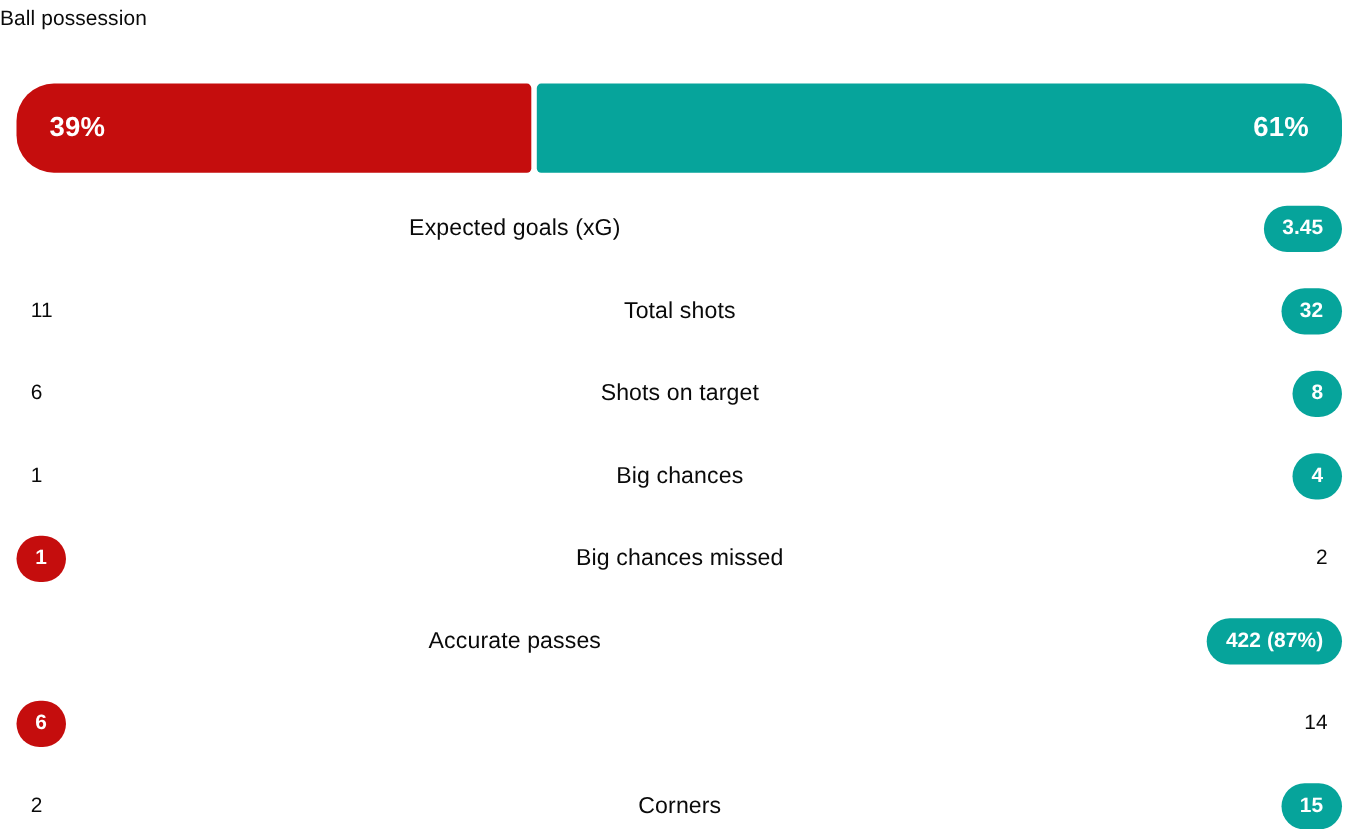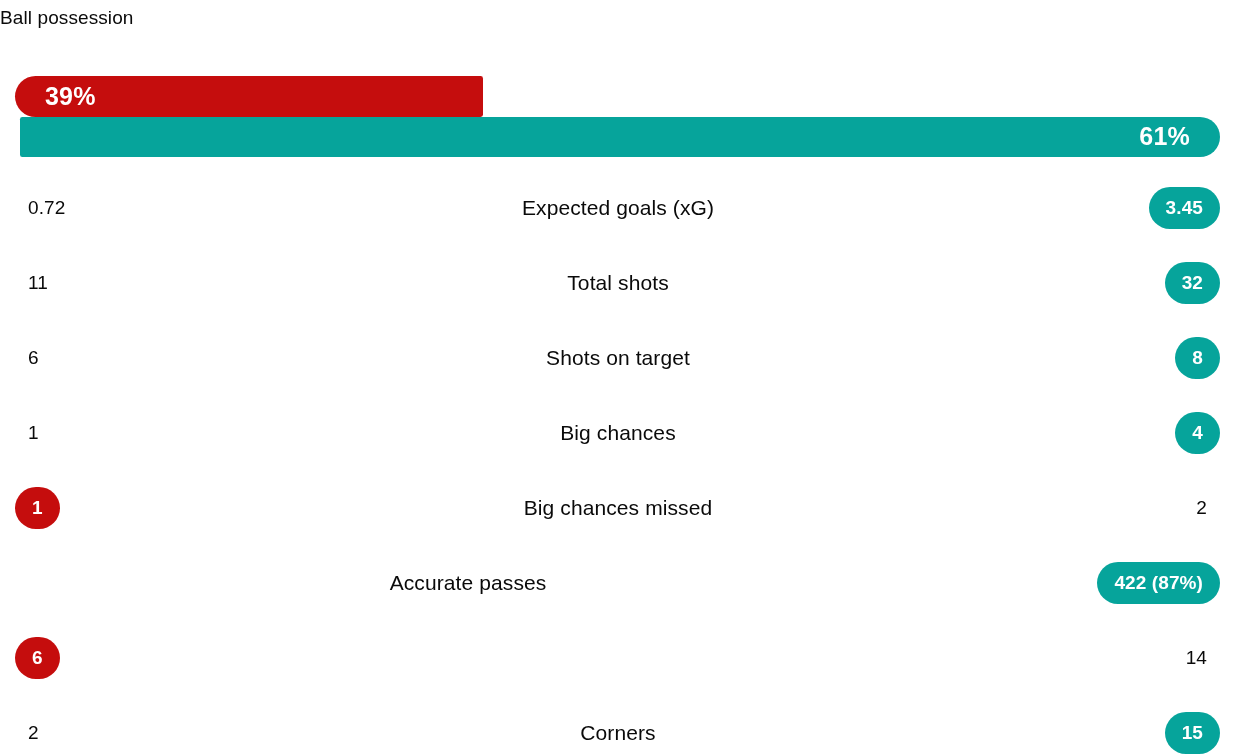--- a/index.html
+++ b/index.html
@@ -34,21 +34,20 @@
   }
 
   .possession-bar {
     position: absolute;
     top: 76px;
     left: 15px;
     width: 1205px;
     height: 81px;
     display: flex;
     align-items: stretch;
-    flex-direction: column;
   }
 
   .bar-segment {
     position: relative;
     display: flex;
     align-items: center;
     height: 100%;
   }
 
   .bar-home {
@@ -148,23 +147,20 @@
     <div class="bar-segment bar-home" style="width: 468px; background: rgb(197, 13, 13);">
       <span class="bar-label">39%</span>
     </div>
     <div class="bar-segment bar-away" style="background: rgb(6, 164, 155);">
       <span class="bar-label">61%</span>
     </div>
   </div>
 
   <div class="stat-rows">
       <div class="stat-row">
-        <div class="stat-side stat-side-home">
-          <span class="stat-value">0.72</span>
-        </div>
         <div class="stat-label">Expected goals (xG)</div>
         <div class="stat-side stat-side-away">
           <span class="stat-value highlight away">3.45</span>
         </div>
       </div>
       <div class="stat-row">
         <div class="stat-side stat-side-home">
           <span class="stat-value">11</span>
         </div>
         <div class="stat-label">Total shots</div>

